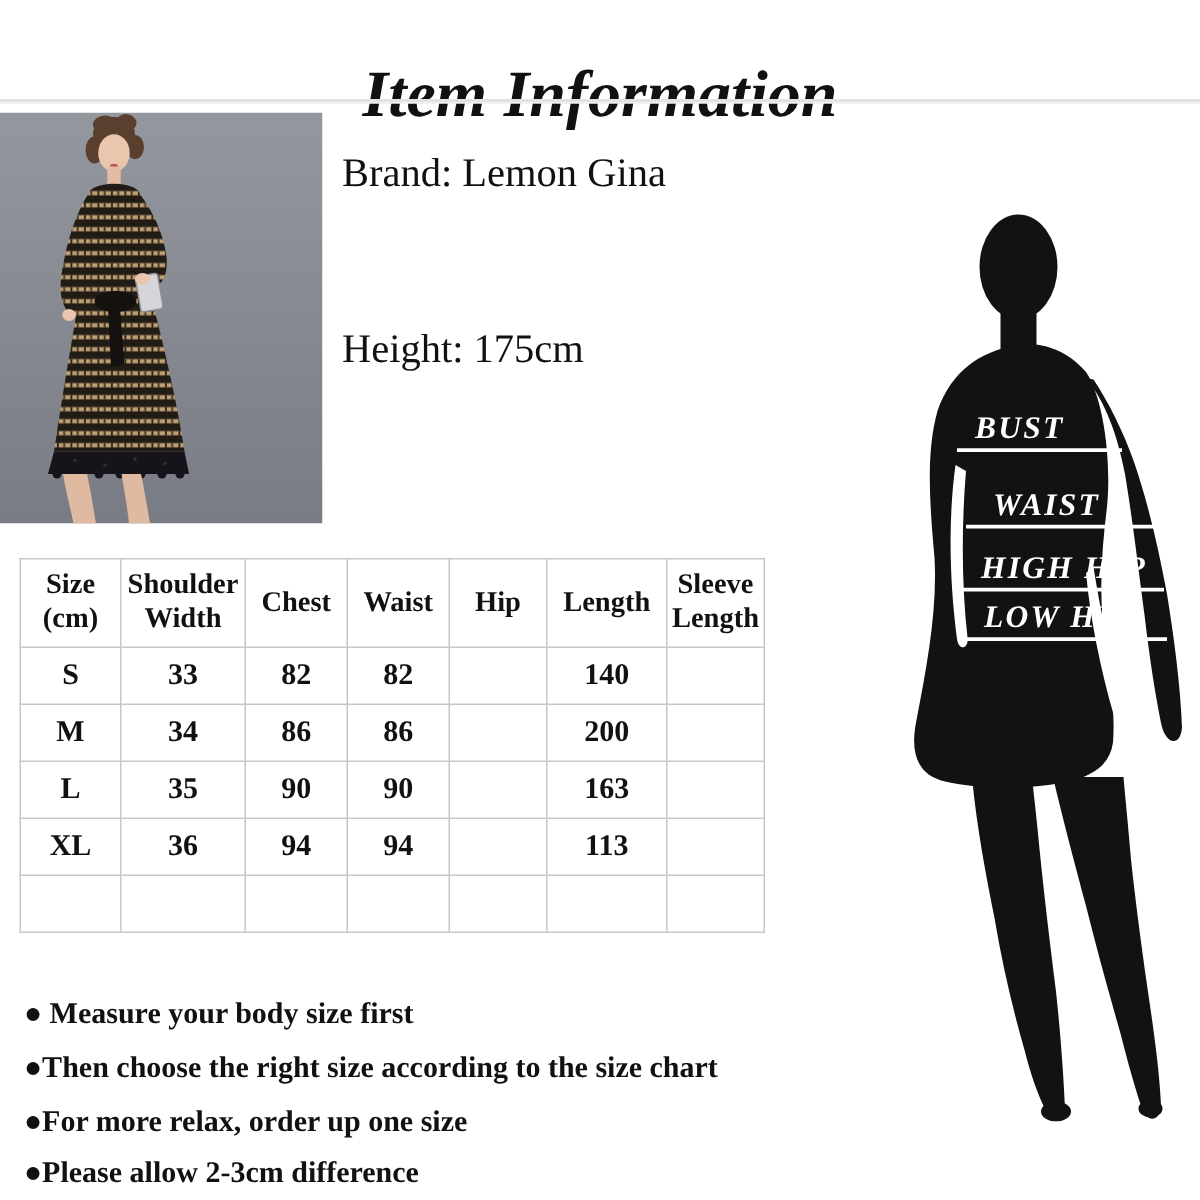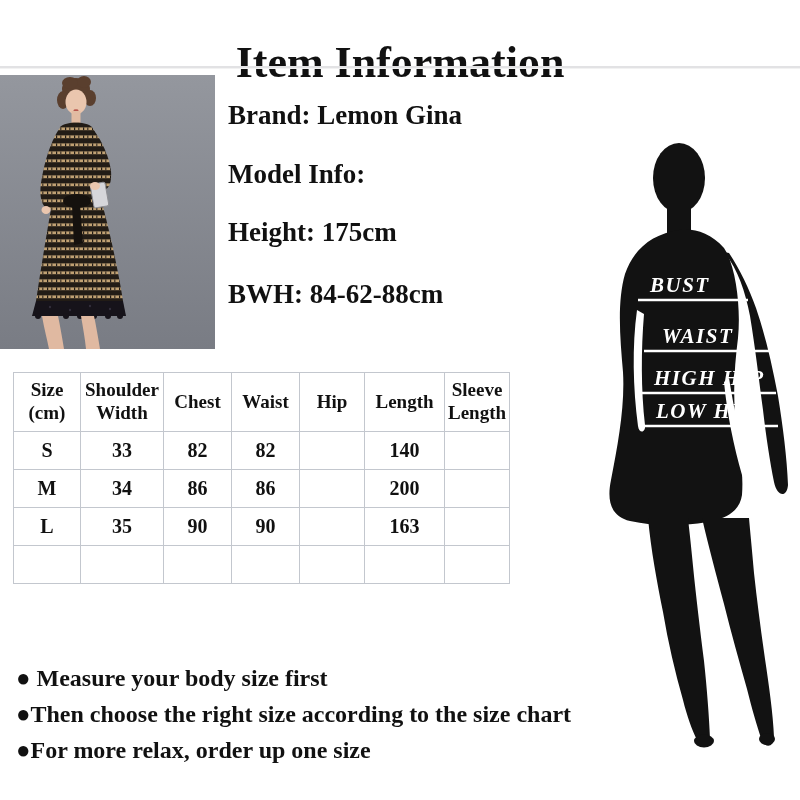--- a/index.html
+++ b/index.html
@@ -1,37 +1,37 @@
 <!DOCTYPE html>
 <html><head>
 <meta charset="utf-8">
 <style>
   html, body { margin:0; padding:0; background:#ffffff; }
   body { width:800px; height:800px; font-family:"Liberation Serif","DejaVu Serif",serif; color:#111; }
   .page { position:relative; width:800px; height:800px; background:#fff; overflow:hidden; }
 
   .title { position:absolute; top:11px; left:0; width:100%; text-align:center;
-           font-size:44px; font-weight:bold; line-height:1.05; }
+           font-size:44px; font-weight:bold; line-height:1.05;font-style:italic; }
   .divider { position:absolute; top:66px; left:0; width:800px; height:2px;
              background:#e2e2e4; border-bottom:1px solid #f2f2f2; }
 
   .photo { position:absolute; left:0; top:75px; width:215px; height:274px; }
   .photo svg { display:block; width:215px; height:274px; }
 
-  .info-line { position:absolute; left:228px; font-size:27px; font-weight:bold;
+  .info-line { position:absolute; left:228px; font-size:27px; font-weight:normal;
                white-space:nowrap; line-height:1.2; }
 
   .size-table { position:absolute; left:13px; top:372px; width:496px;
                 border-collapse:collapse; table-layout:fixed; }
   .size-table th, .size-table td { border:1px solid #c3c7ce; text-align:center;
                 vertical-align:middle; padding:0; font-weight:bold; }
   .size-table th { height:58px; font-size:19px; line-height:1.2; }
   .size-table td { height:37px; font-size:20px; }
 
-  .note-line { position:absolute; left:16px; font-size:24px; font-weight:bold;
+  .note-line { position:absolute; left:16px; font-size:20px; font-weight:bold;
                white-space:nowrap; line-height:1.2; }
 
   .figure { position:absolute; left:578px; top:140px; width:222px; height:618px;font-style:italic; }
   .figure svg { display:block; }
   .figure text { font-family:"Liberation Serif","DejaVu Serif",serif; font-weight:bold;
                  font-size:21px; letter-spacing:1.5px; fill:#ffffff; }
 </style>
 </head>
 <body>
 
@@ -101,23 +101,21 @@
 
         <g fill="#e0b9a1">
           <path d="M42,241 C44,253 47,264 49,274 L64,274 C62,262 60,250 58,241 Z"></path>
           <path d="M81,241 C83,253 85,264 86,274 L100,274 C98,262 96,250 94,241 Z"></path>
         </g>
       </g>
     </svg>
   </div>
 
   <div class="info-line" style="top:99px">Brand: Lemon Gina</div>
-  <div class="info-line" style="top:158px">Model Info:</div>
   <div class="info-line" style="top:216px">Height: 175cm</div>
-  <div class="info-line" style="top:278px">BWH: 84-62-88cm</div>
 
   <table class="size-table">
     <colgroup>
       <col style="width:67px">
         <col style="width:83px">
         <col style="width:68px">
         <col style="width:68px">
       <col style="width:65px">
         <col style="width:80px">
         <col style="width:65px">
@@ -155,34 +153,44 @@
       <tr>
         <td>L</td>
         <td>35</td>
         <td>90</td>
         <td>90</td>
         <td></td>
         <td>163</td>
         <td></td>
       </tr>
       <tr>
+        <td>XL</td>
+        <td>36</td>
+        <td>94</td>
+        <td>94</td>
+        <td></td>
+        <td>113</td>
+        <td></td>
+      </tr>
+      <tr>
         <td></td>
         <td></td>
         <td></td>
         <td></td>
         <td></td>
         <td></td>
         <td></td>
       </tr>
     </tbody>
   </table>
 
   <div class="note-line" style="top:664px">● Measure your body size first</div>
   <div class="note-line" style="top:736px">●For more relax, order up one size</div>
   <div class="note-line" style="top:700px">●Then choose the right size according to the size chart</div>
+  <div class="note-line" style="top:770px">●Please allow 2-3cm difference</div>
 
   <div class="figure">
     <svg viewBox="0 0 222 618" width="222" height="618">
       <g fill="#121212">
         <ellipse cx="101" cy="38" rx="26" ry="35"></ellipse>
         <rect x="89" y="55" width="24" height="45"></rect>
         <path d="M101,90 C75,94 56,108 47,134 C39,162 42,198 45,232 C47,266 40,304 33,340 C28,364 35,377 52,381 C78,387 112,386 134,381 C152,377 162,369 164,355 C166,328 160,300 157,272 C155,247 157,222 160,198 C163,168 158,126 146,108 C132,92 115,88 101,90 Z"></path>
         <path d="M146,112 C159,128 167,150 172,176 C177,206 181,240 185,270 C188,296 192,322 196,342 C199,357 209,358 210,345 C209,318 205,287 200,256 C194,224 187,194 178,168 C171,148 161,128 151,113 Z"></path>
         <path d="M70,378 C73,410 79,442 85,472 C90,502 97,532 105,560 C109,576 114,590 119,600 C122,610 132,609 132,599 C131,576 129,549 126,521 C122,489 118,456 115,426 C113,404 111,388 110,378 Z"></path>
         <path d="M124,378 C130,404 138,434 146,464 C153,492 161,521 169,549 C174,569 179,586 183,598 C186,609 196,608 196,597 C195,573 191,546 187,519 C183,491 179,461 176,433 C174,409 172,390 171,378 Z"></path>

